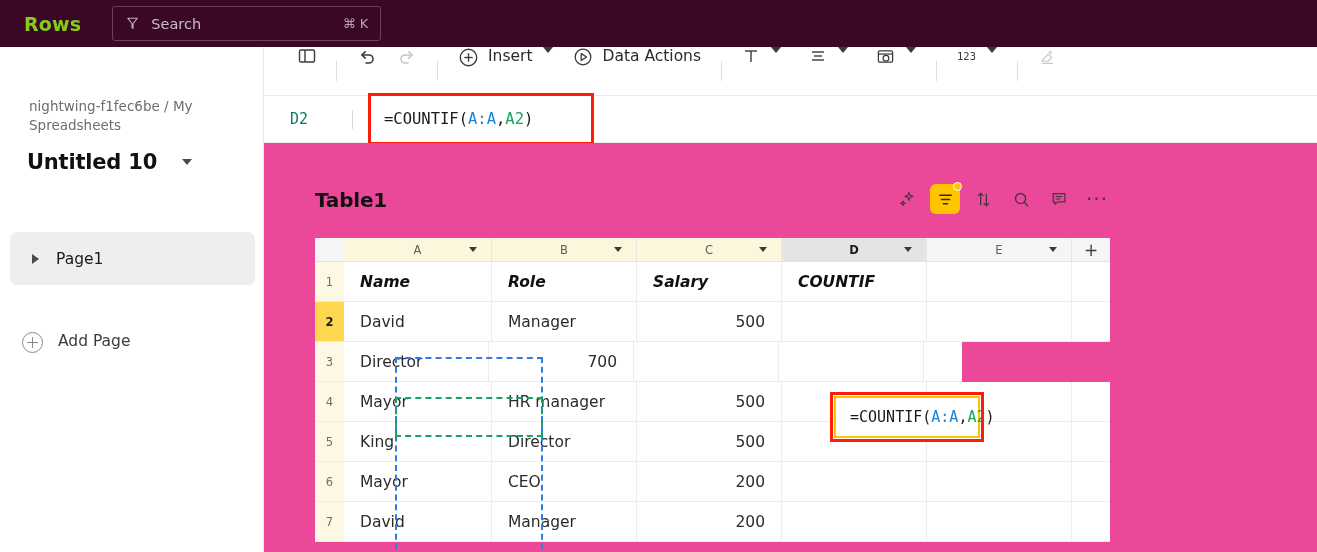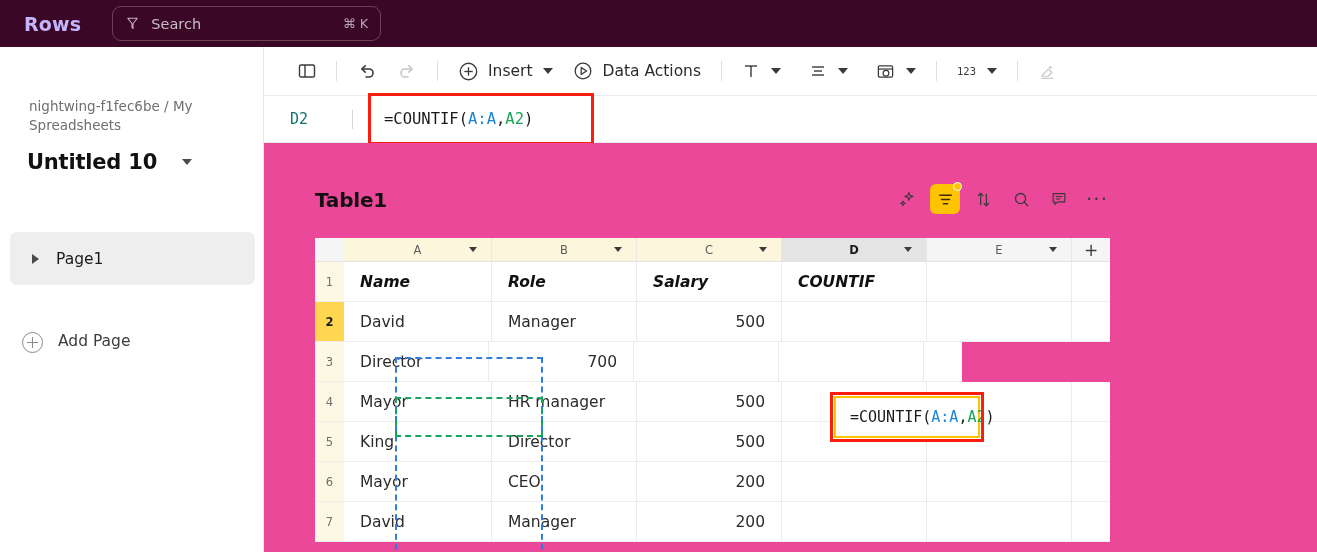--- a/index.html
+++ b/index.html
@@ -12,27 +12,27 @@
   }
   #app { position: relative; width: 1317px; height: 552px; }
 
   
   .appbar {
     position: absolute; left: 0; top: 0; width: 1317px; height: 47px;
     background: #3a0726;
     display: flex; align-items: center;
   }
   .brand {
-    color: #c4b5fd; font-size: 19px; font-weight: bold;
+    color: #84cc16; font-size: 19px; font-weight: bold;
     margin-left: 24px; letter-spacing: .2px;
     font-family: "DejaVu Sans", "Liberation Sans", sans-serif;
   }
   .searchbox {
     margin-left: 31px; width: 269px; height: 35px;
-    border: 1px solid #6b4259; border-radius: 9px;
+    border: 1px solid #6b4259; border-radius: 3px;
     display: flex; align-items: center; padding: 0 12px;
   }
   .searchbox .sicon { width: 15px; height: 15px; display:block; }
   .searchbox .splaceholder {
     color: #c9bcc4; font-size: 14.5px; margin-left: 11px; flex: 1;
   }
   .searchbox .skbd { color: #b9a6b2; font-size: 13px; }
 
   
   .sidebar {
@@ -77,21 +77,21 @@
   .addpage .plus-circ:before { left: 4px; top: 8.5px; width: 11px; height: 1.6px; }
   .addpage .plus-circ:after  { top: 4px; left: 8.5px; height: 11px; width: 1.6px; }
   .addpage .alabel { margin-left: 15px; font-size: 15.5px; color: #3d3d3d; }
 
   
   .toolbar {
     position: absolute; left: 264px; top: 47px; width: 1053px; height: 49px;
     background: #ffffff; border-bottom: 1px solid #ebebeb;
     display: flex; align-items: center;
   }
-  .tb-item { display: flex; align-items: center; height: 49px; cursor: default; }
+  .tb-item { display: flex; height: 49px; cursor: default; }
   .tb-gap8 { width: 8px; } .tb-gap14 { width: 14px; } .tb-gap20 { width: 20px; }
   .tb-sep { width: 1px; height: 20px; background: #dedede; }
   .tb-label { font-size: 15.5px; color: #2b2b2b; margin-left: 9px; }
   .caret-tb {
     width: 0; height: 0; border-left: 5px solid transparent;
     border-right: 5px solid transparent; border-top: 6px solid #3a3a3a;
     margin-left: 11px;
   }
   .ico { display: block; }
 

